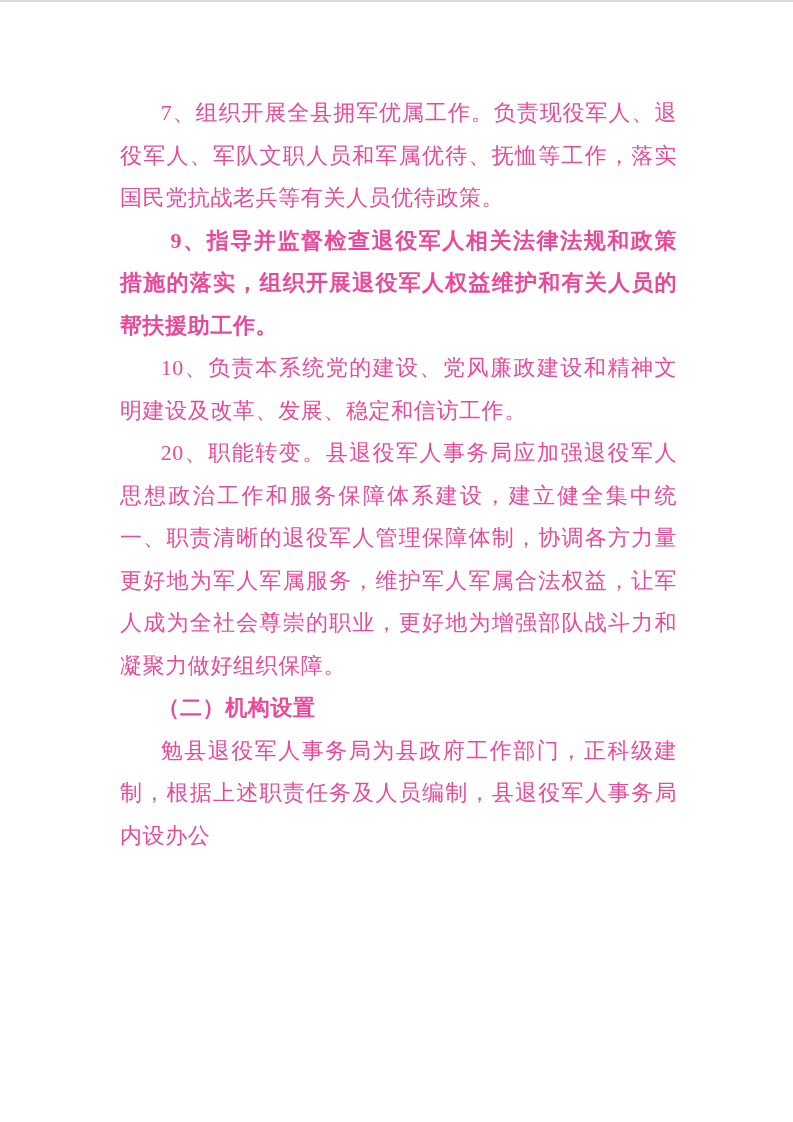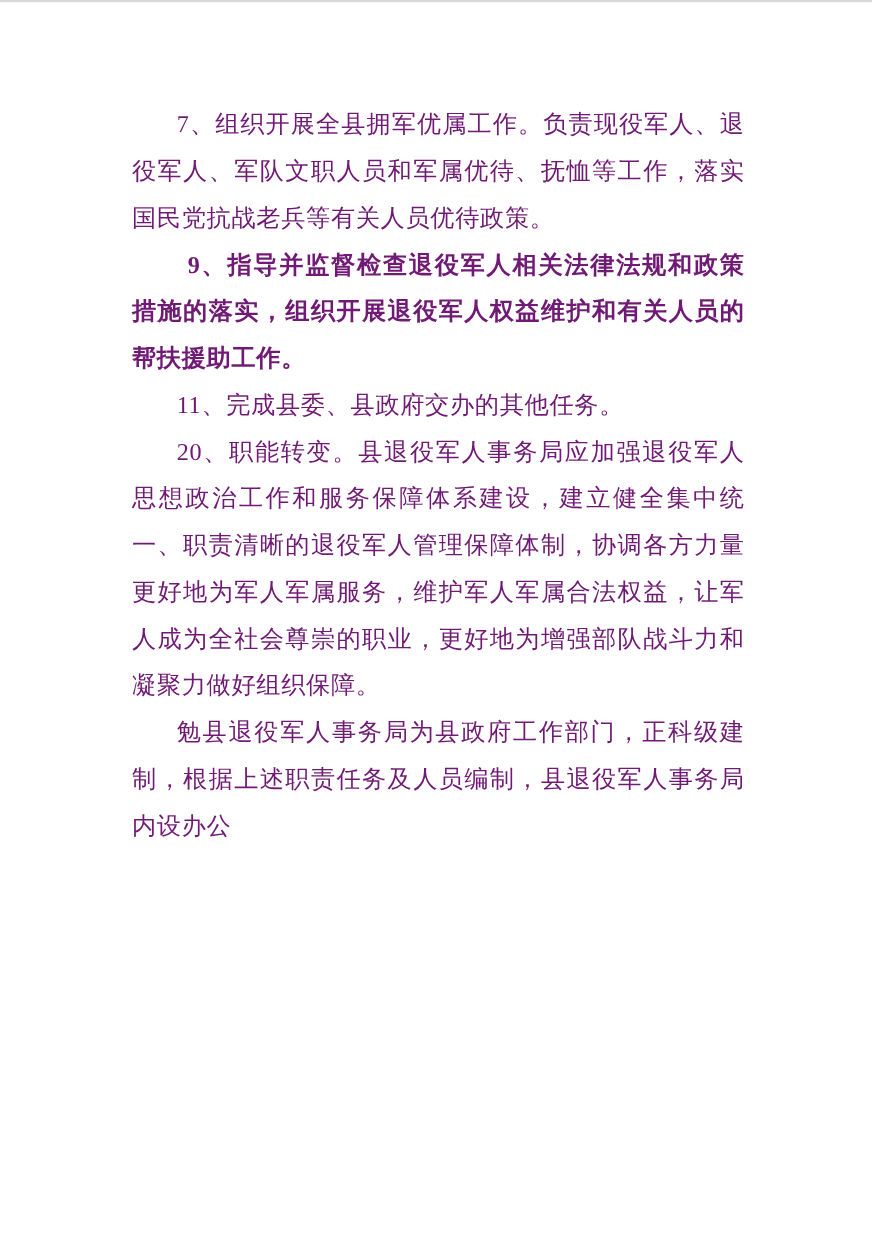--- a/index.html
+++ b/index.html
@@ -12,21 +12,21 @@
     position: relative;
     overflow: hidden;
     font-family: "Liberation Serif", "DejaVu Serif", serif;
   }
   .page {
     position: absolute;
     top: 0; left: 0;
     width: 793px;
     height: 810px;
     background: #ffffff;
-    color: #701a75;
+    color: #ec4899;
   }
   .scan-line {
     position: absolute;
     top: 0; left: 0;
     width: 100%;
     height: 2px;
     background: #cfcfcf;
     opacity: 0.8;
   }
   .doc-body {
@@ -52,17 +52,18 @@
   p.body-text { text-indent: 1.85em; }
 </style>
 </head>
 <body>
 
 <div class="page">
   <div class="scan-line"></div>
   <div class="doc-body">
     <p class="list-item">7、组织开展全县拥军优属工作。负责现役军人、退役军人、军队文职人员和军属优待、抚恤等工作，落实国民党抗战老兵等有关人员优待政策。</p>
     <p class="list-item-deep">9、指导并监督检查退役军人相关法律法规和政策措施的落实，组织开展退役军人权益维护和有关人员的帮扶援助工作。</p>
-    <p class="list-item">11、完成县委、县政府交办的其他任务。</p>
+    <p class="list-item">10、负责本系统党的建设、党风廉政建设和精神文明建设及改革、发展、稳定和信访工作。</p>
     <p class="list-item">20、职能转变。县退役军人事务局应加强退役军人思想政治工作和服务保障体系建设，建立健全集中统一、职责清晰的退役军人管理保障体制，协调各方力量更好地为军人军属服务，维护军人军属合法权益，让军人成为全社会尊崇的职业，更好地为增强部队战斗力和凝聚力做好组织保障。</p>
+    <p class="section-heading">（二）机构设置</p>
     <p class="body-text">勉县退役军人事务局为县政府工作部门，正科级建制，根据上述职责任务及人员编制，县退役军人事务局内设办公</p>
   </div>
 </div>
 
 </body></html>

